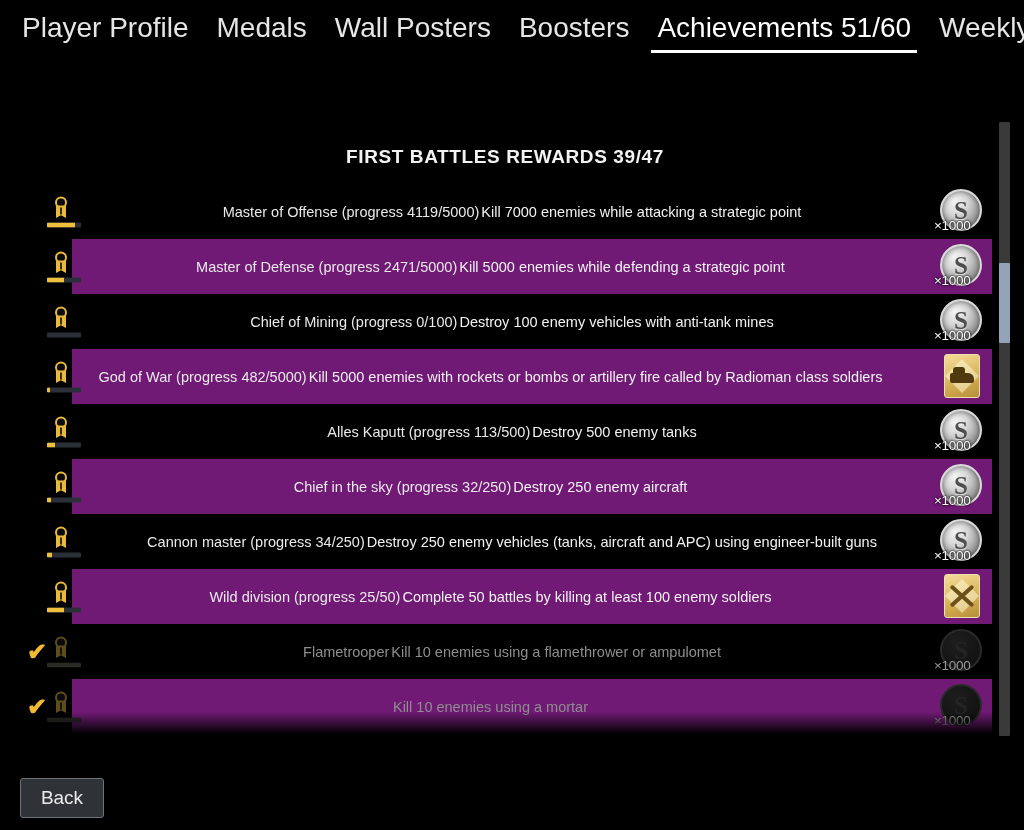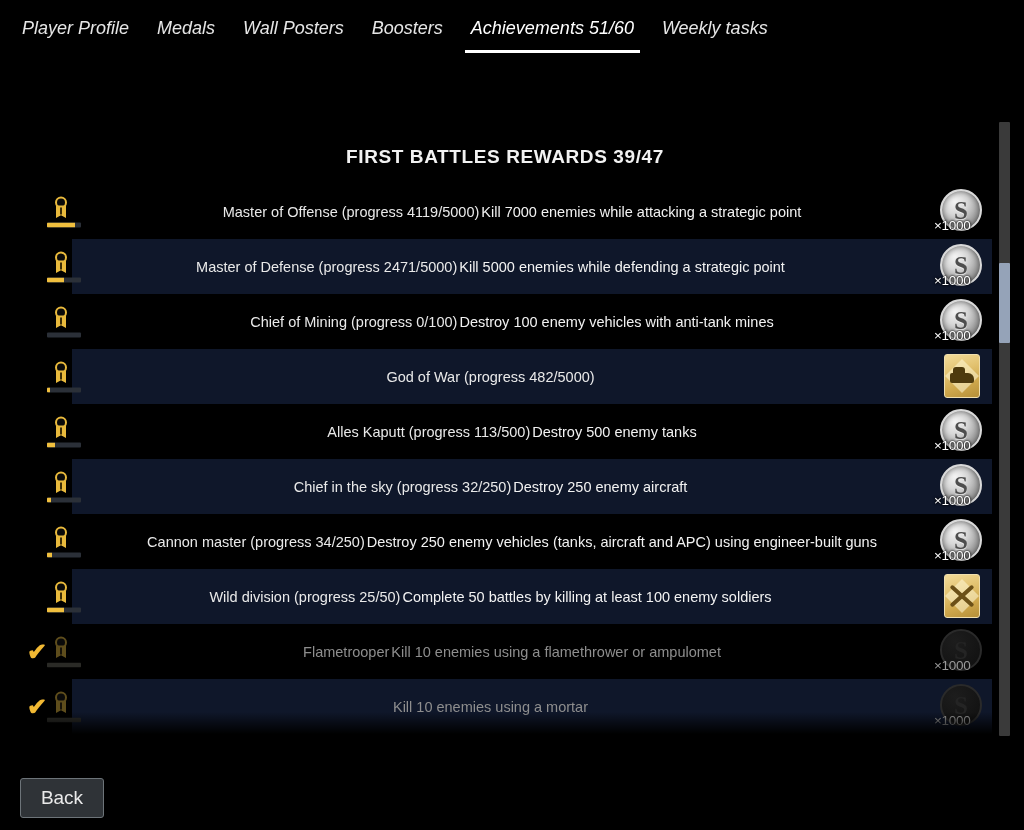--- a/index.html
+++ b/index.html
@@ -26,26 +26,25 @@
     width: 1024px;
     height: 68px;
     display: flex;
     align-items: center;
     padding-left: 8px;
     background: #000000;
   }
   .tab {
     position: relative;
     padding: 2px 14px 14px 14px;
-    font-size: 18px;
+    font-size: 28px;
     line-height: 34px;
     color: #e6e6e6;
     white-space: nowrap;
     cursor: pointer;
-    font-style: italic;
   }
   .tab.active { color: #ffffff; }
   .tab.active::after {
     content: "";
     position: absolute;
     left: 8px; right: 8px;
     bottom: 6px;
     height: 3px;
     background: #ffffff;
   }
@@ -73,21 +72,21 @@
   .rows { position: relative; }
 
   .row {
     position: relative;
     display: flex;
     align-items: center;
     height: 55px;
     margin: 0 18px 0 72px;
     padding-left: 0;
   }
-  .row.alt { background: #0f172a; gap: 43px; }
+  .row.alt { background: #701a75; gap: 43px; }
 
   .check {
     position: absolute;
     left: -47px;
     top: 50%;
     transform: translateY(-50%);
     width: 24px; height: 24px;
     display: flex; align-items: center; justify-content: center;
     color: #f2b933;
     font-size: 24px;
@@ -393,20 +392,21 @@
             <div class="medal">
               <div class="disc"></div>
               <div class="ribbon"></div>
             </div>
             <div class="pbar">
               <i style="width: 10%;"></i>
             </div>
           </div>
           <div class="texts">
             <div class="title">God of War (progress 482/5000)</div>
+            <div class="desc">Kill 5000 enemies with rockets or bombs or artillery fire called by Radioman class soldiers</div>
           </div>
           <div class="reward">
             <div class="card">
               <div class="diamond"></div>
               <div class="glyph-veh"></div>
             </div>
           </div>
         </div>
         <div class="row">
           <div class="medal-col">

